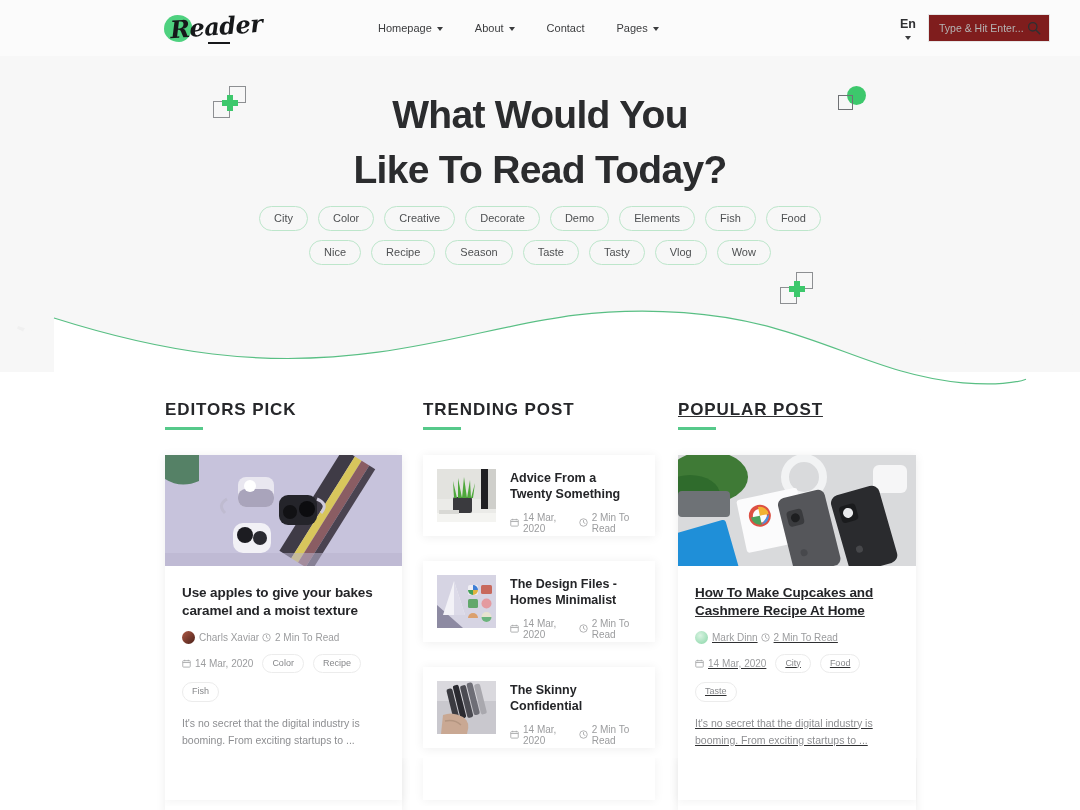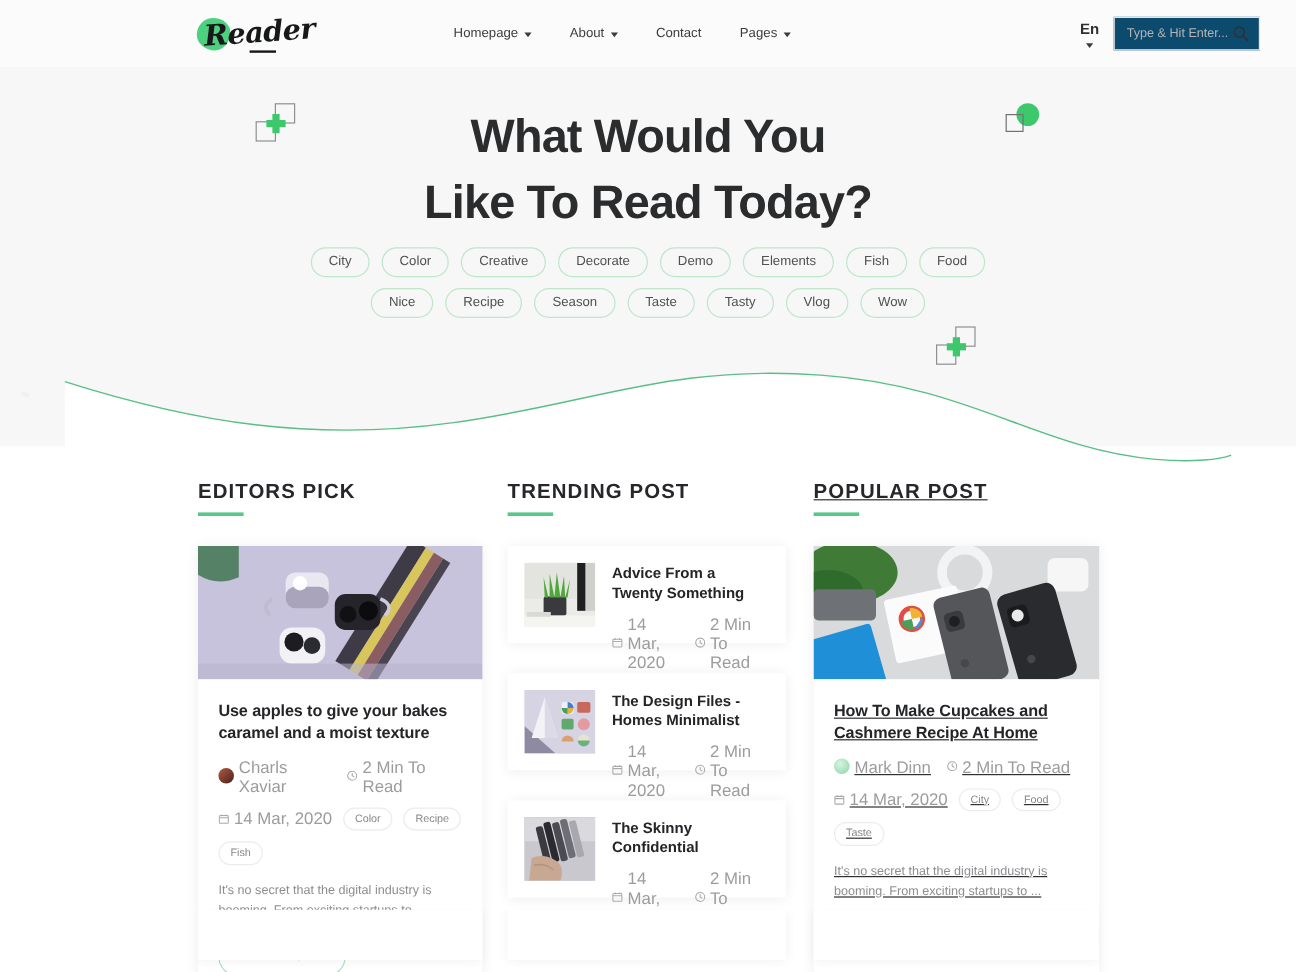--- a/index.html
+++ b/index.html
@@ -68,21 +68,21 @@
   .header-right {
     position: absolute; right: 30px; top: 0; height: 56px;
     display: flex; align-items: center; gap: 12px;
   }
   .lang {
     display: flex; align-items: center; gap: 4px;
     font-size: 12.5px; font-weight: 700; color: #2f3032; cursor: pointer; flex-direction: column;
   }
   .search-box {
     position: relative; width: 120px; height: 28px;
-    border: 1px solid #e6e6e6; background: #0c4a6e;
+    border: 1px solid #e6e6e6; background: #7f1d1d;
     display: flex; align-items: center; padding: 0 26px 0 10px;
     width: 122px;
   }
   .search-box input {
     border: 0; outline: 0; background: transparent;
     font-family: "Liberation Sans", sans-serif; font-size: 10.5px;
     color: #9a9a9a; width: 100%;
   }
   .search-box input::placeholder { color: #b4b4b4; }
   .search-icon {
@@ -147,25 +147,25 @@
     box-shadow: 0 1px 10px rgba(0,0,0,0.07);
     margin-top: 25px;
   }
   .card-img { width: 100%; height: 111px; position: relative; overflow: hidden; }
   .card-body { padding: 18px 17px 22px; }
   .card-title {
     font-size: 13.5px; font-weight: 700; line-height: 18px; color: #242528;
     letter-spacing: -0.1px;
   }
   .meta-row {
-    display: flex; align-items: center; gap: 13px; margin-top: 11px;
+    display: flex; align-items: center; gap: 3px; margin-top: 11px;
   }
   .meta-item {
     display: flex; align-items: center; gap: 4px;
-    font-size: 14px; color: #9b9c9e;
+    font-size: 10px; color: #9b9c9e;
   }
   .avatar {
     width: 13px; height: 13px; border-radius: 50%;
     background: linear-gradient(135deg,#b05a46,#4a2018);
     flex: 0 0 auto;
   }
   .avatar.green { background: radial-gradient(circle at 40% 35%, #d9f3e2, #86d5a5); }
   .meta-row2 {
     display: flex; align-items: center; gap: 9px; margin-top: 10px;
     flex-wrap: wrap;

